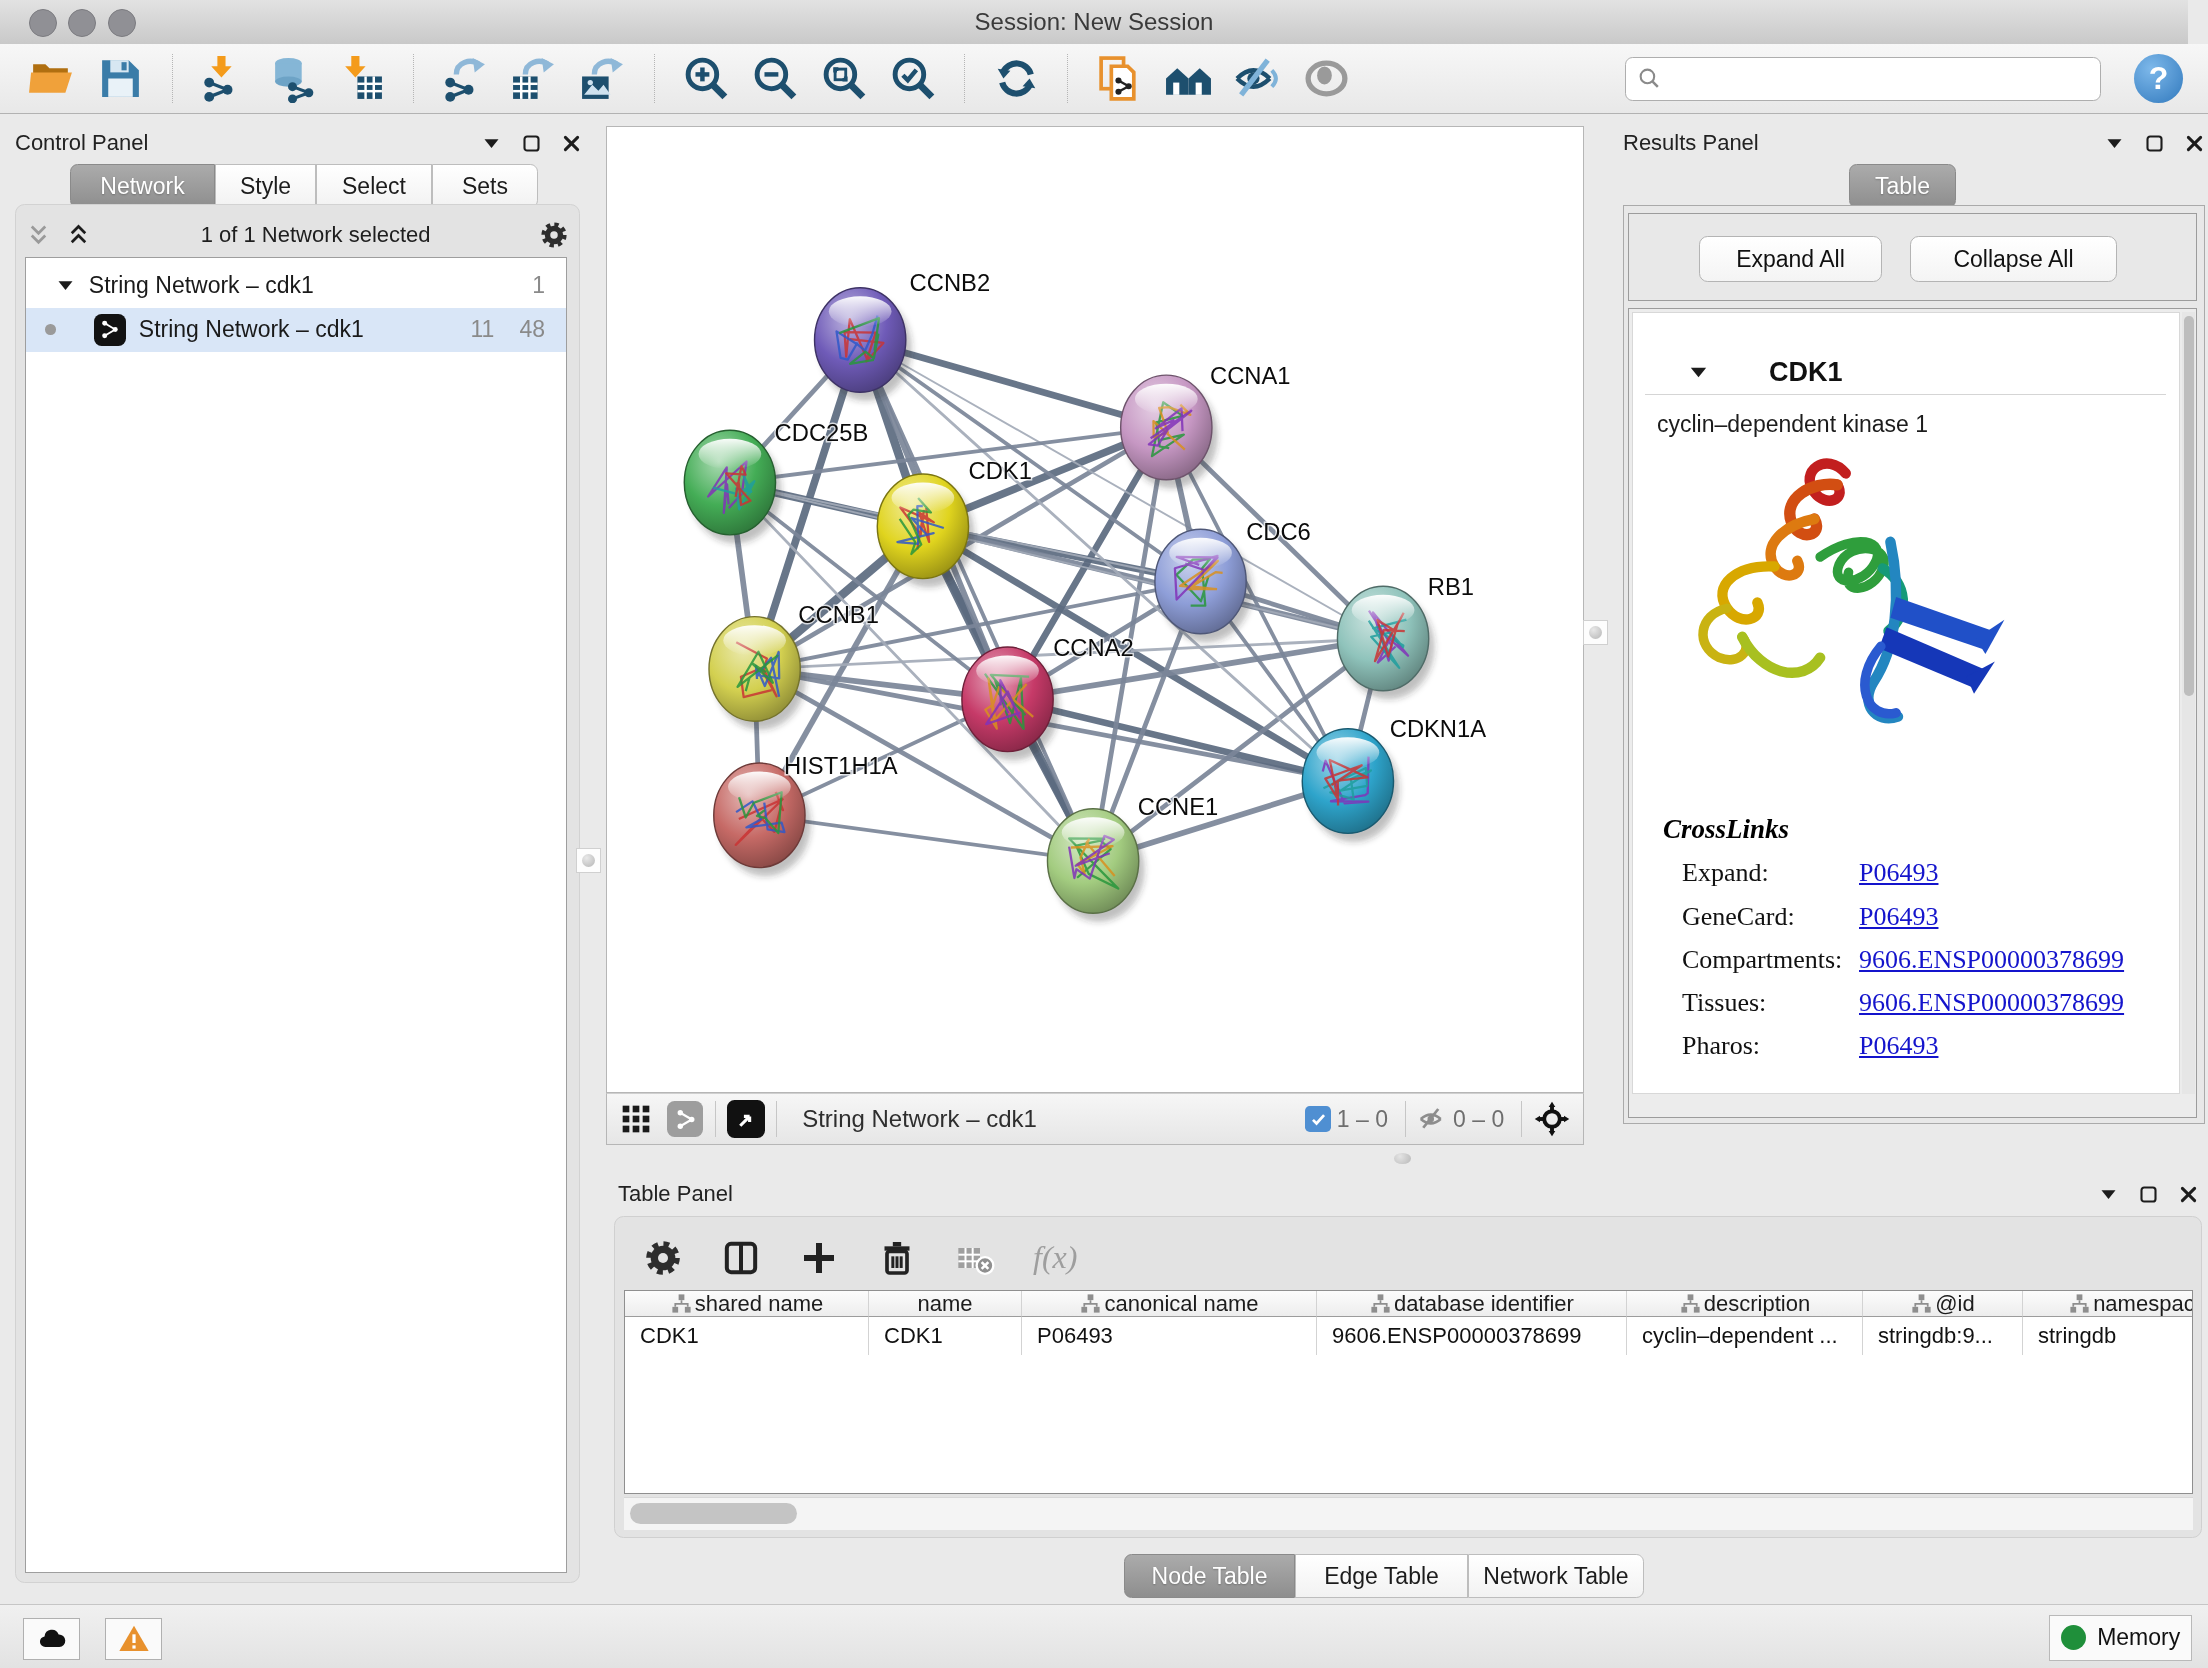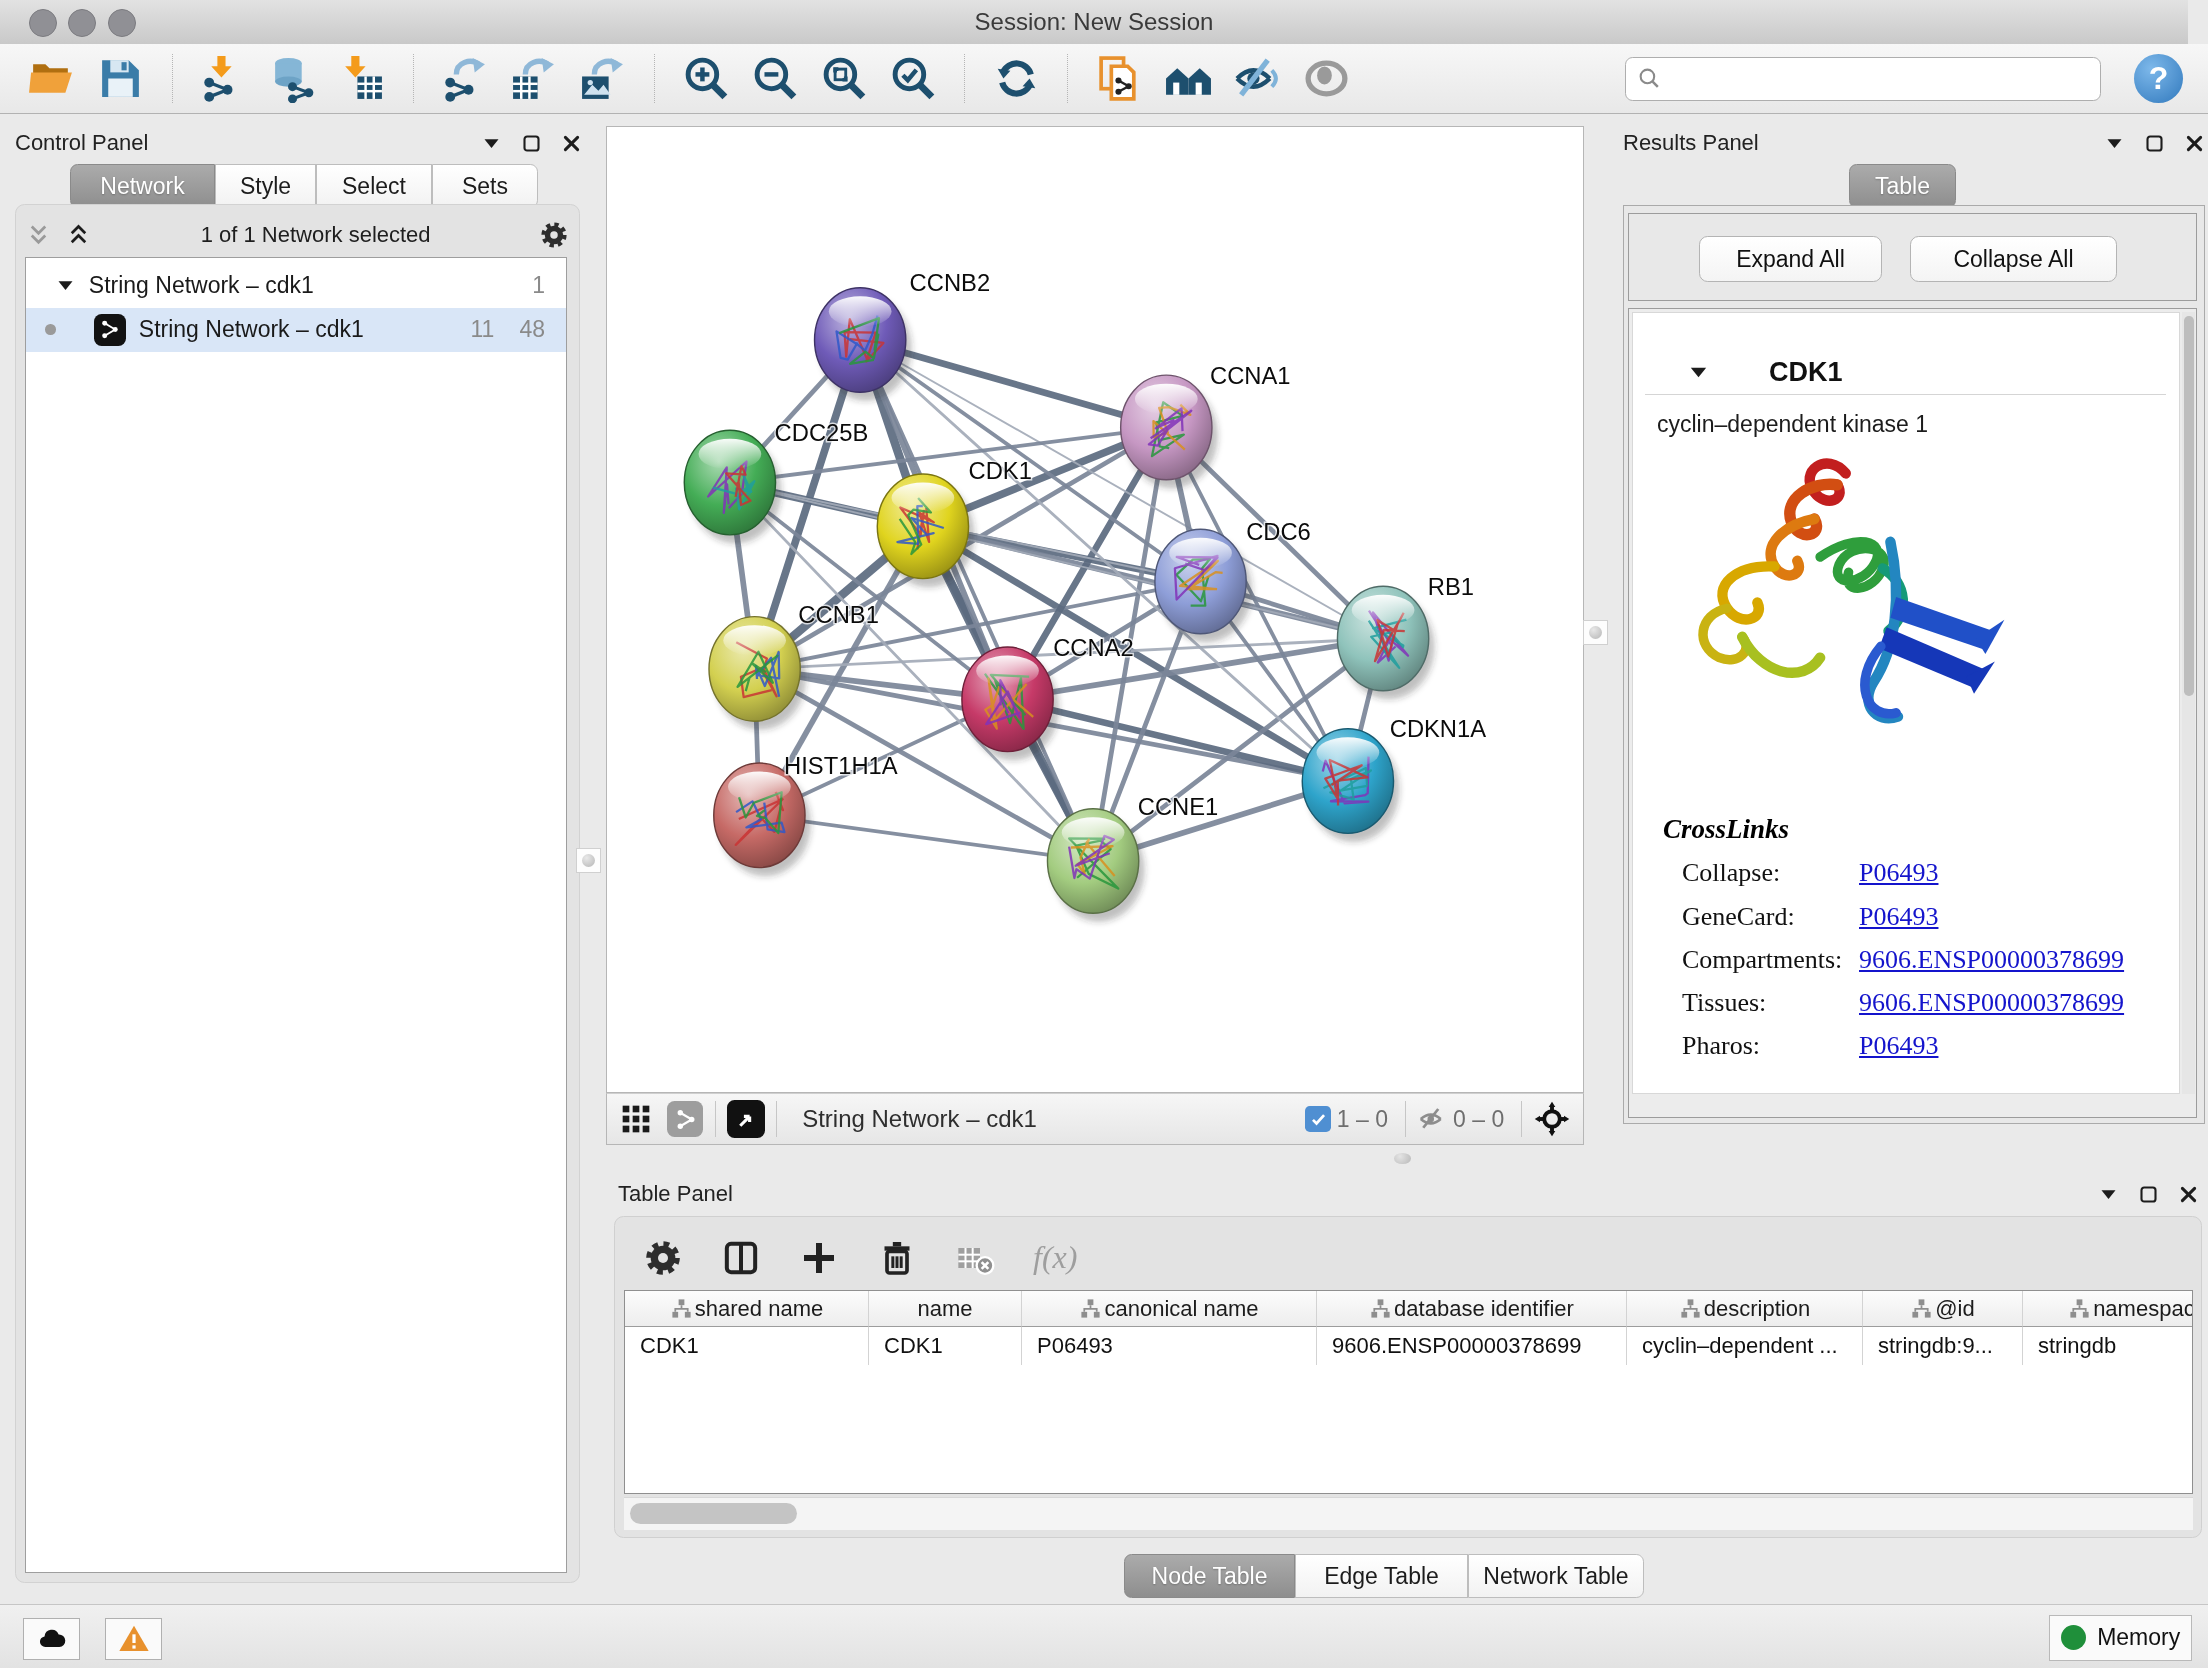--- a/index.html
+++ b/index.html
@@ -82,21 +82,21 @@
   
   #tp-header{left:618px;top:1177px;width:1581px;height:34px;display:flex;align-items:center;justify-content:space-between;}
   #tp-gray{left:614px;top:1216px;width:1586px;height:320px;background:#e3e3e3;border-radius:9.5px;border:1px solid #d0d0d0;}
   #tp-toolbar{left:643px;top:1233px;height:49px;display:flex;align-items:center;gap:38px;}
   #tp-toolbar svg{width:40px;height:40px;}
   #fx-label{font-size:32px;font-style:italic;color:#9e9e9e;font-family:"Liberation Serif",serif;}
   #tp-table{left:624px;top:1290px;width:1569px;height:204px;background:#fff;border:1.9px solid #8f8f8f;
     box-sizing:border-box;overflow:hidden;}
   .trow{display:flex;width:1628px;}
   .tcell{box-sizing:border-box;border-right:1px solid #d3d3d3;overflow:hidden;white-space:nowrap;}
-  .thead .tcell{height:36px;background:linear-gradient(#fcfcfc,#ededed);border-bottom:1.9px solid #9c9c9c;
+  .thead .tcell{height:26px;background:linear-gradient(#fcfcfc,#ededed);border-bottom:1.9px solid #9c9c9c;
     display:flex;align-items:center;justify-content:center;font-size:22px;color:#1c1c1c;gap:2px;}
   .tdata .tcell{height:38px;display:flex;align-items:center;padding-left:15px;font-size:22px;color:#111;}
   .c1{width:244px;}.c2{width:153px;}.c3{width:295px;}.c4{width:310px;}.c5{width:236px;}.c6{width:160px;}.c7{width:230px;}
   #tp-hscroll{left:624px;top:1497px;width:1569px;height:32px;background:#f4f4f4;border-top:1px solid #d8d8d8;}
   #tp-hthumb{left:630px;top:1503px;width:167px;height:21px;background:#c4c4c4;border-radius:10.5px;}
   #tp-tabs{left:1124px;top:1554px;display:flex;}
   #tp-tabs .tab:first-child{border-radius:7.6px 0 0 7.6px;}
   #tp-tabs .tab:last-child{border-radius:0 7.6px 7.6px 0;}
   
   #statusbar{position:absolute;left:0;top:1604px;width:2208px;height:65px;
@@ -722,21 +722,21 @@
       <polygon points="238,162 340,198 332,218 232,184" fill="#2050c8"></polygon>
       <polygon points="352,186 332,222 322,206" fill="#2050c8"></polygon>
       <polygon points="228,194 330,238 320,258 220,216" fill="#1537b8"></polygon>
       <polygon points="342,230 320,264 312,246" fill="#1537b8"></polygon>
       <path d="M222 214 C190 252 208 292 238 284" fill="none" stroke="#2a5ad0" stroke-width="10" stroke-linecap="round"></path>
     </svg>
   </div>
   <div class="abs" id="crosslinks">
     <div class="title">CrossLinks</div>
     <div class="cl-row">
-      <span class="k">Collapse:</span>
+      <span class="k">Expand:</span>
       <span class="v">P06493</span>
       </div>
     <div class="cl-row">
       <span class="k">GeneCard:</span>
       <span class="v">P06493</span>
       </div>
     <div class="cl-row">
       <span class="k">Compartments:</span>
       <span class="v">9606.ENSP00000378699</span>
       </div>

